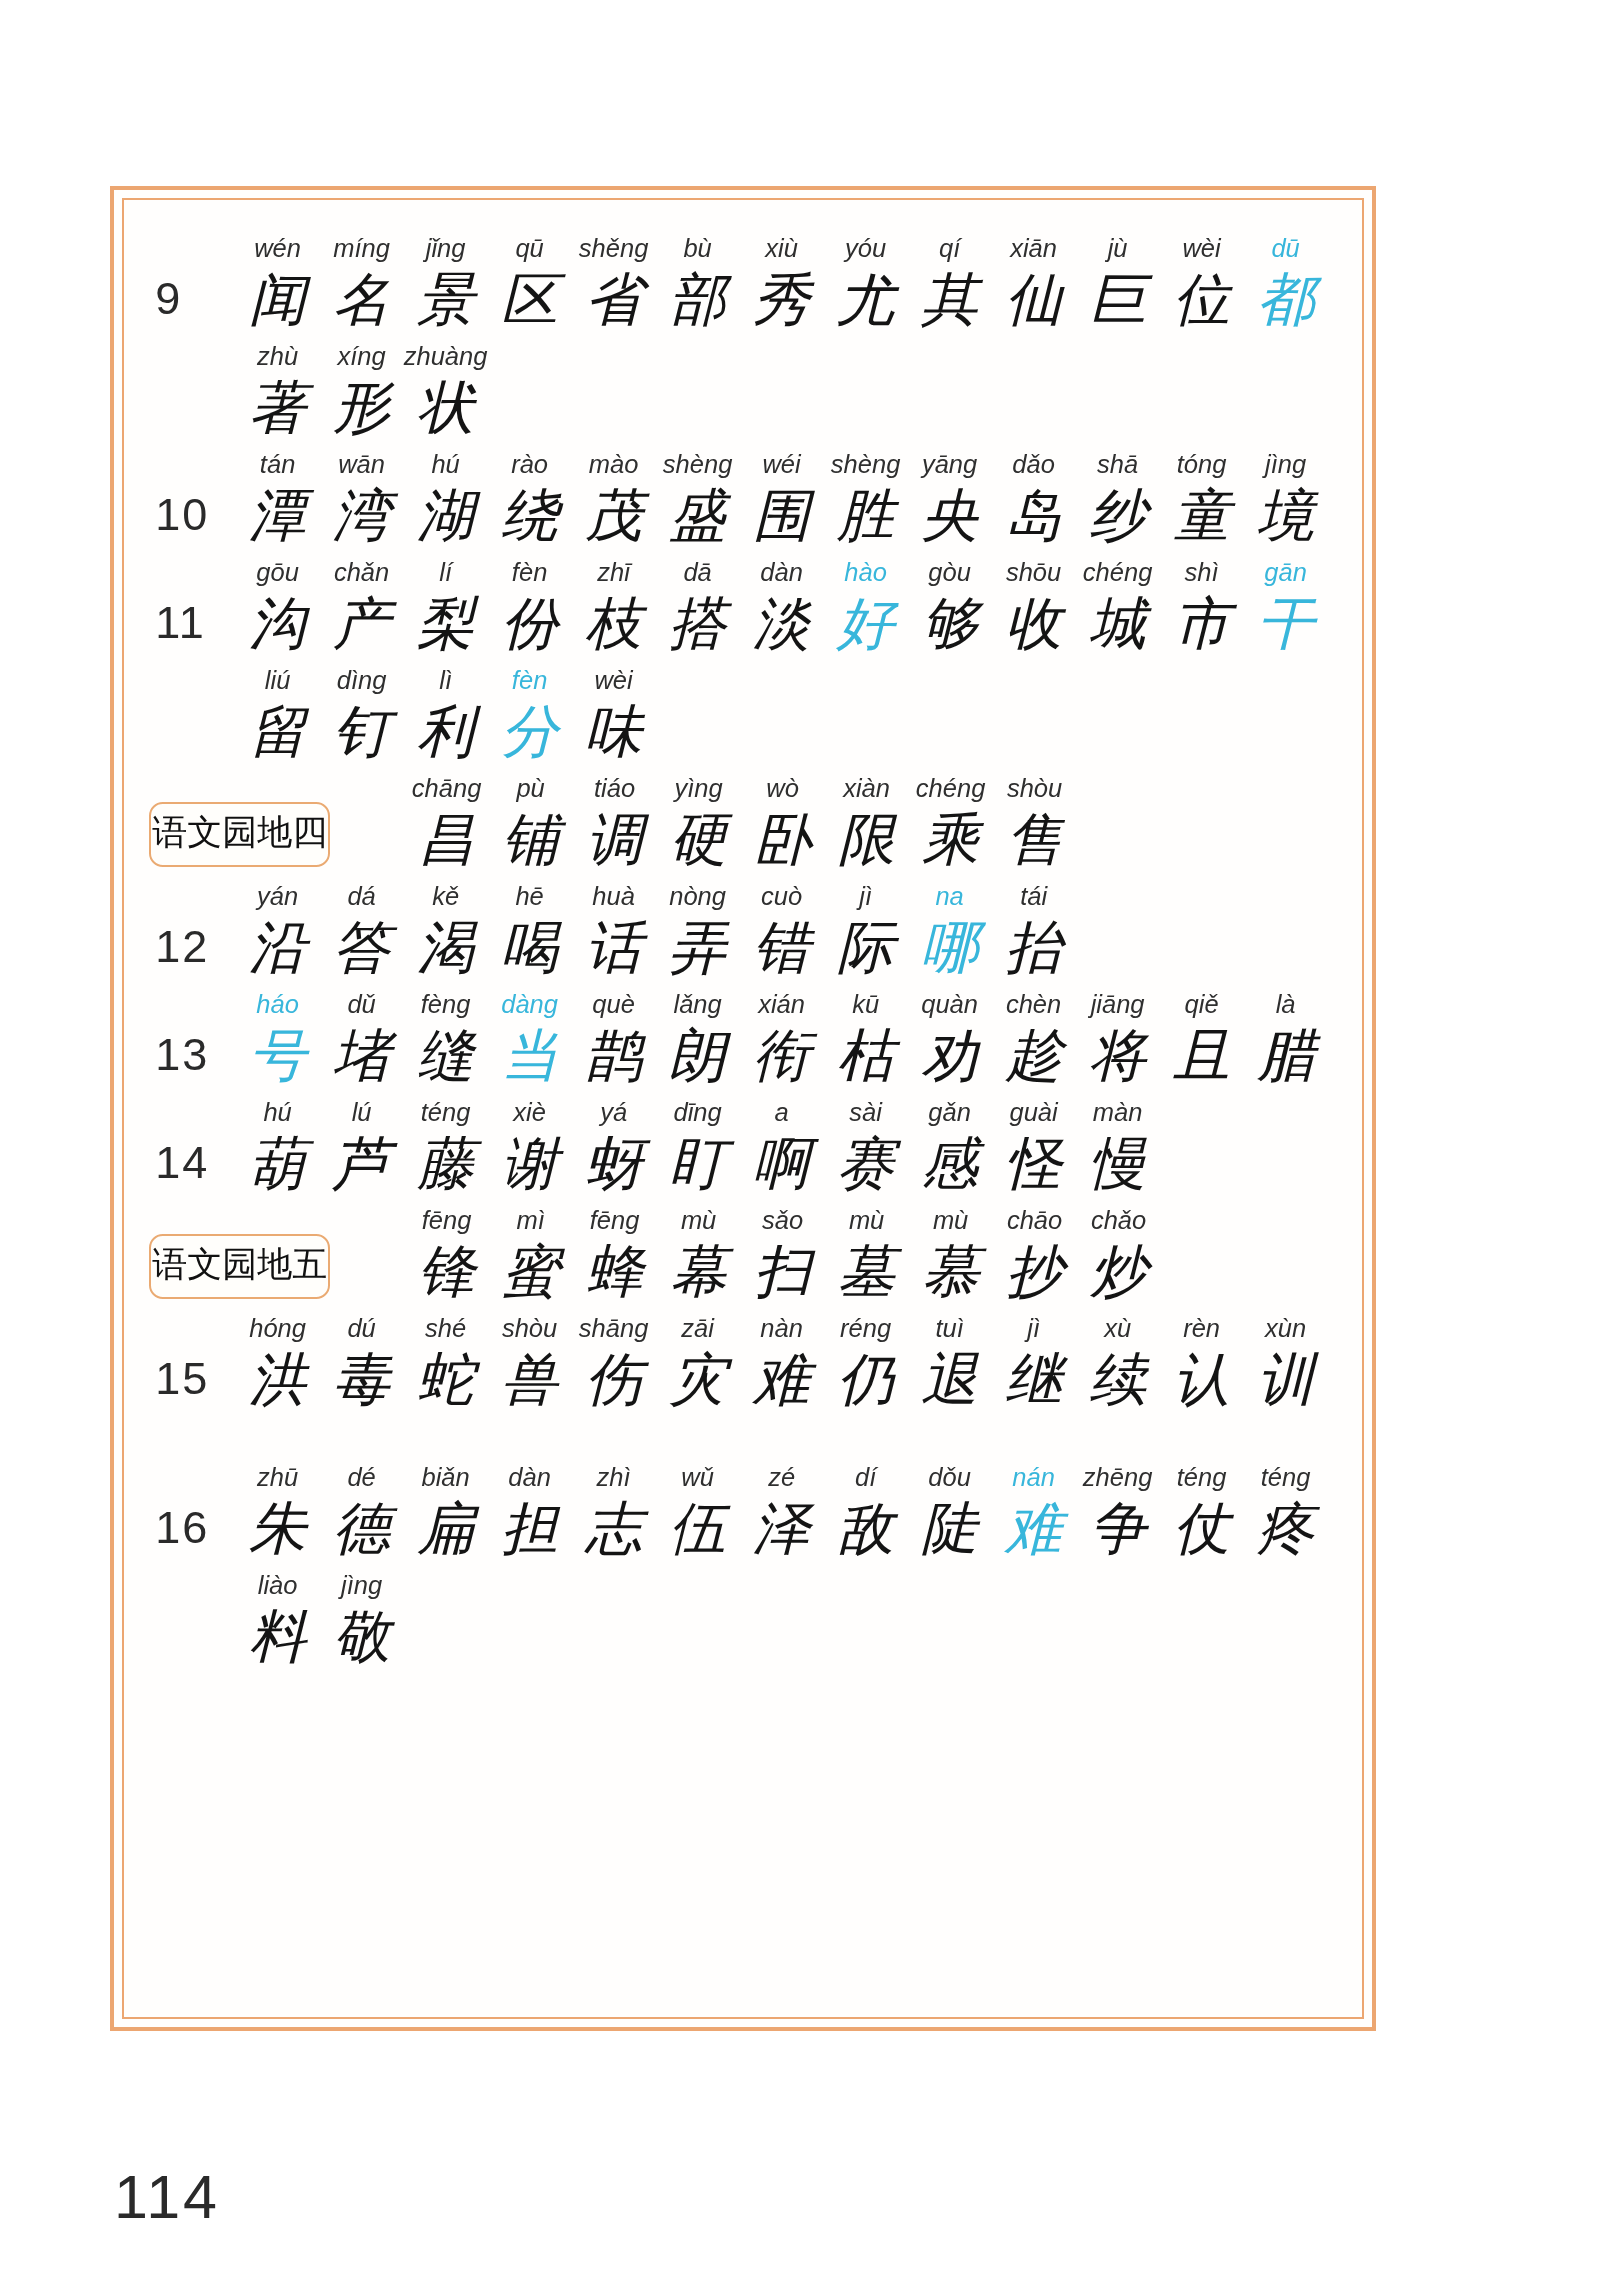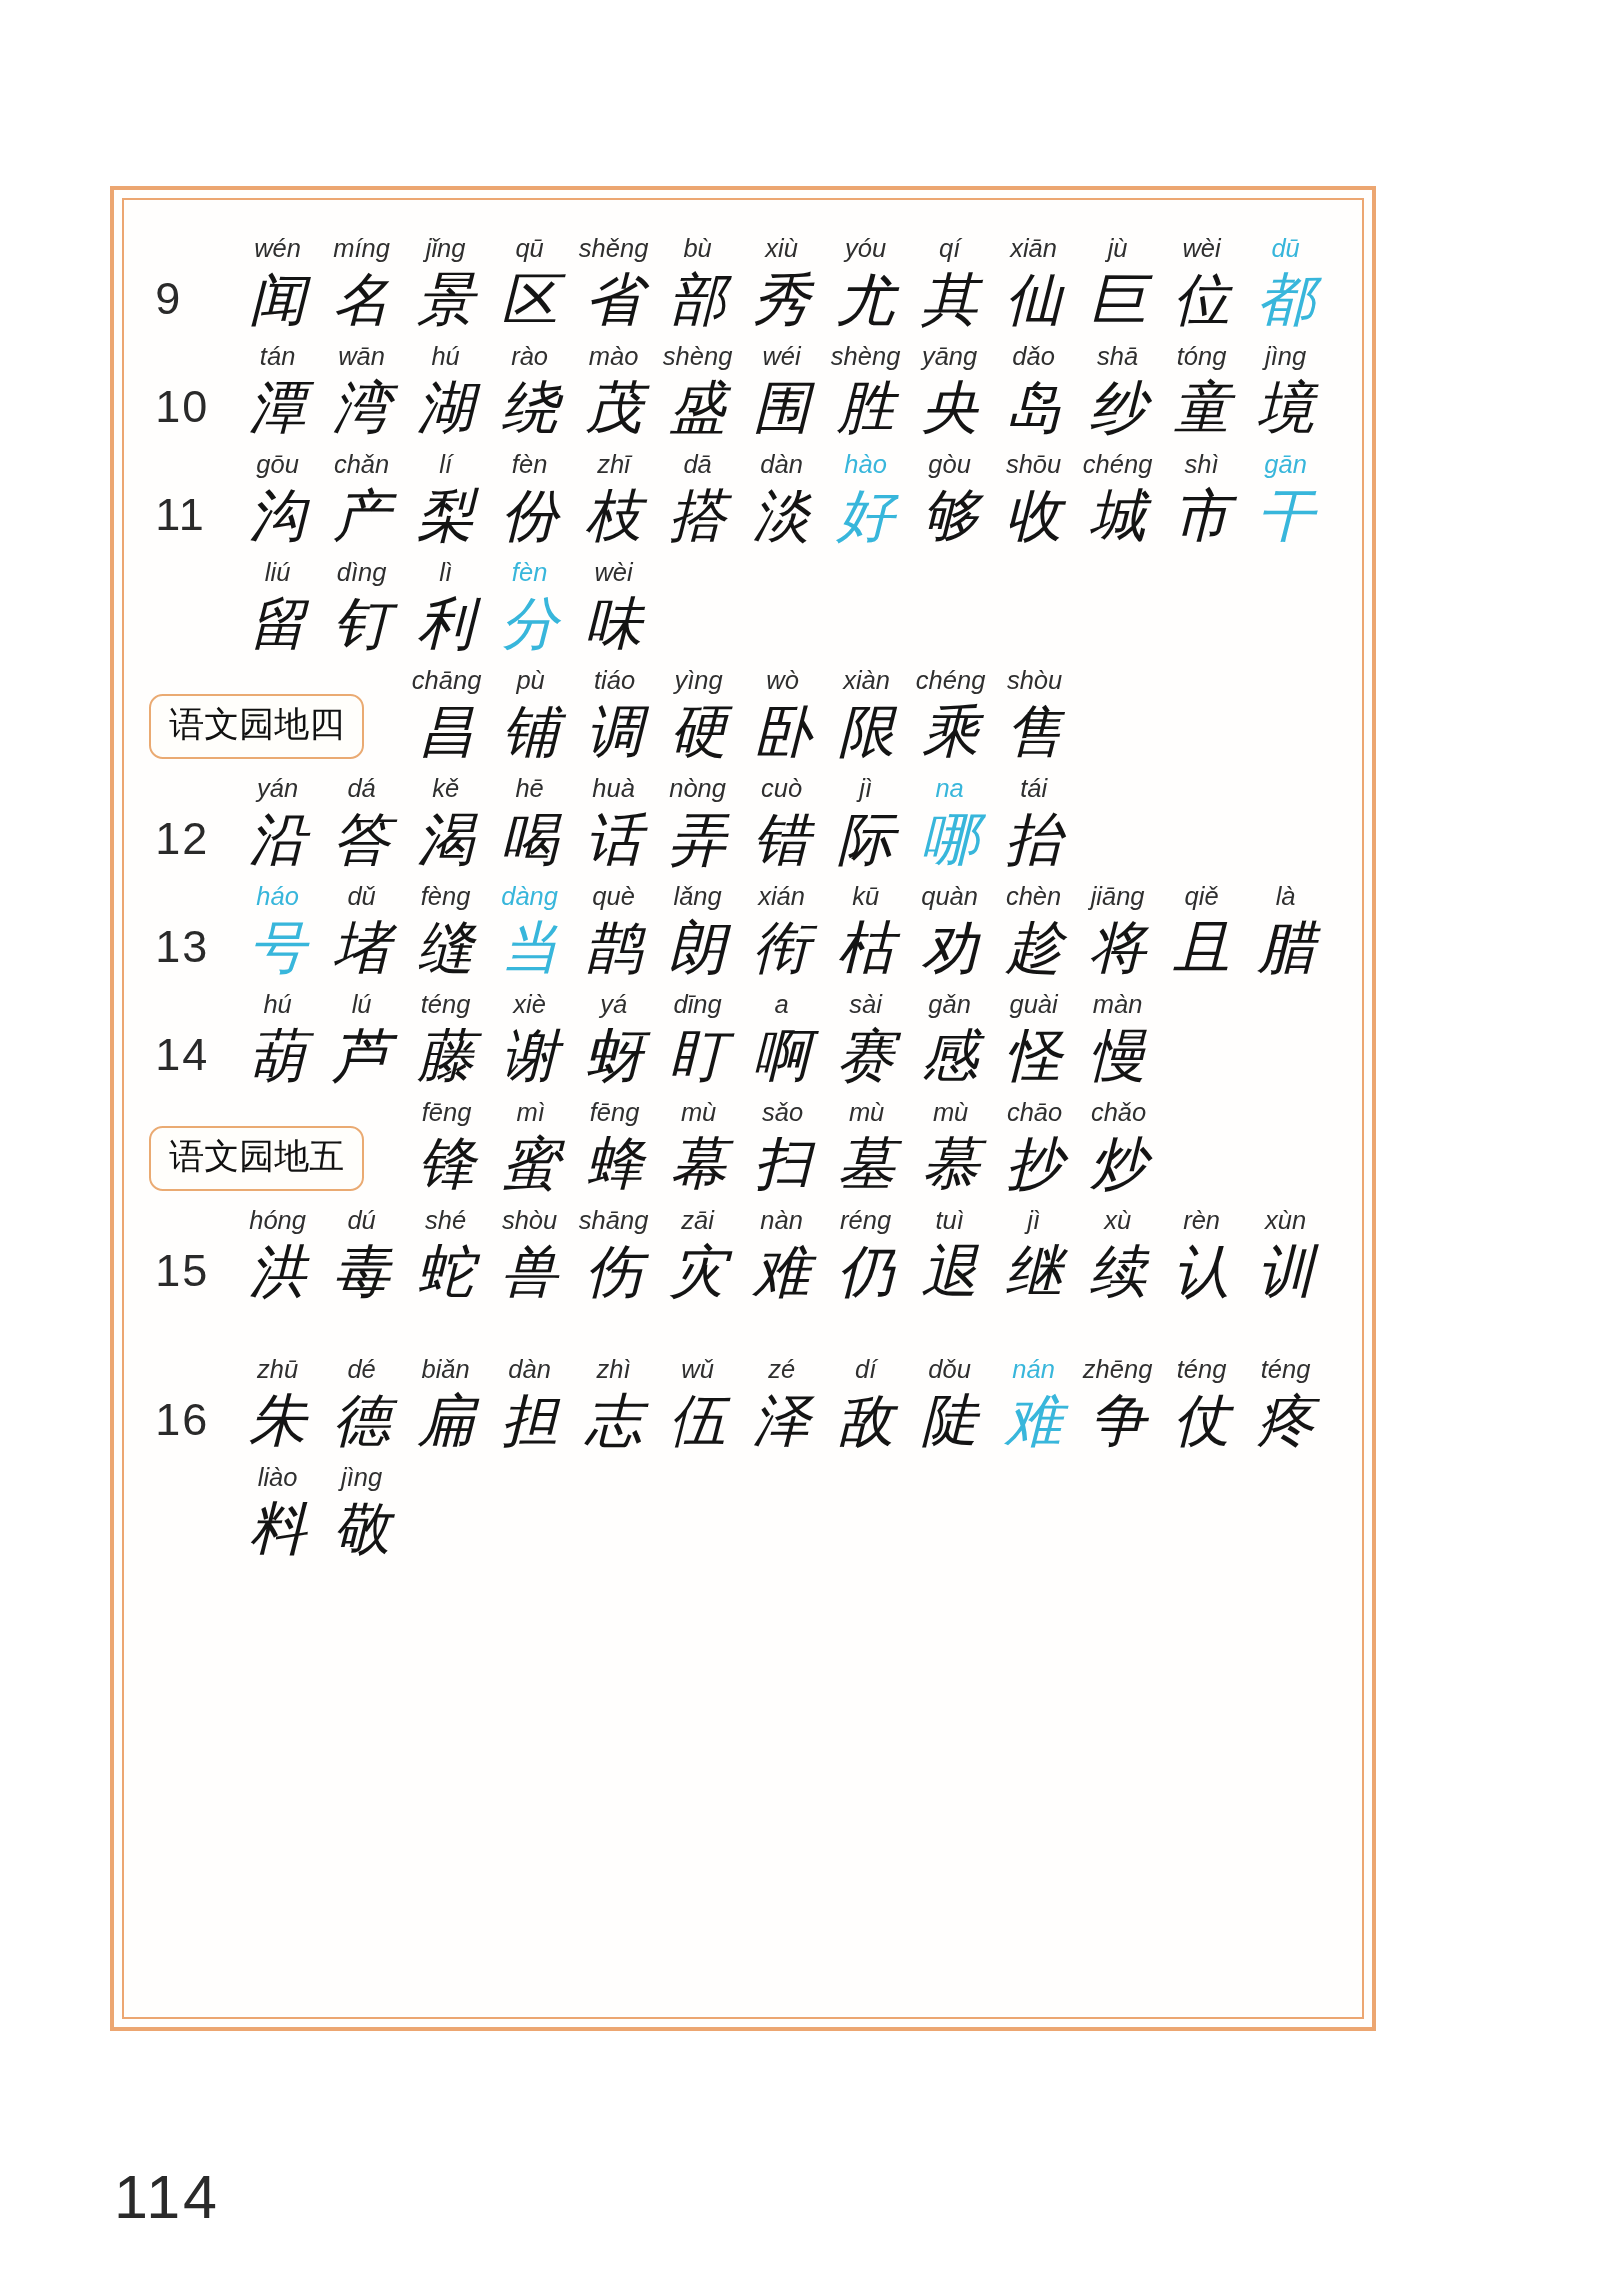--- a/index.html
+++ b/index.html
@@ -46,21 +46,21 @@
   .lesson-num{
     height:73px;line-height:69px;
     font-size:45px;
     color:#2a2a2a;
     padding-left:19.6px;
     letter-spacing:2px;
   }
   .unit-box{
     height:61px;line-height:57px;
     margin:0 0 9.8px 13.7px;
-    padding:0 18px;
+    padding:0 1px;
     border:2px solid #eaaa72;
     border-radius:13.7px;
     font-size:35px;
     color:#111;
     background:#fffefb;
     font-family:"DejaVu Serif", serif;
     white-space:nowrap;
   }
   .chars{display:flex;flex:1 1 auto;font-style:italic;}
   .cell{
@@ -150,20 +150,37 @@
             <div class="py">wèi</div>
             <div class="zi">位</div>
           </div>
           <div class="cell hl">
             <div class="py">dū</div>
             <div class="zi">都</div>
           </div>
         </div>
       </div>
       <div class="row">
+        <div class="label-col"></div>
+        <div class="chars">
+          <div class="cell">
+            <div class="py">zhù</div>
+            <div class="zi">著</div>
+          </div>
+          <div class="cell">
+            <div class="py">xíng</div>
+            <div class="zi">形</div>
+          </div>
+          <div class="cell">
+            <div class="py">zhuàng</div>
+            <div class="zi">状</div>
+          </div>
+        </div>
+      </div>
+      <div class="row">
         <div class="label-col">
           <div class="lesson-num">10</div>
         </div>
         <div class="chars">
           <div class="cell">
             <div class="py">tán</div>
             <div class="zi">潭</div>
           </div>
           <div class="cell">
             <div class="py">wān</div>

